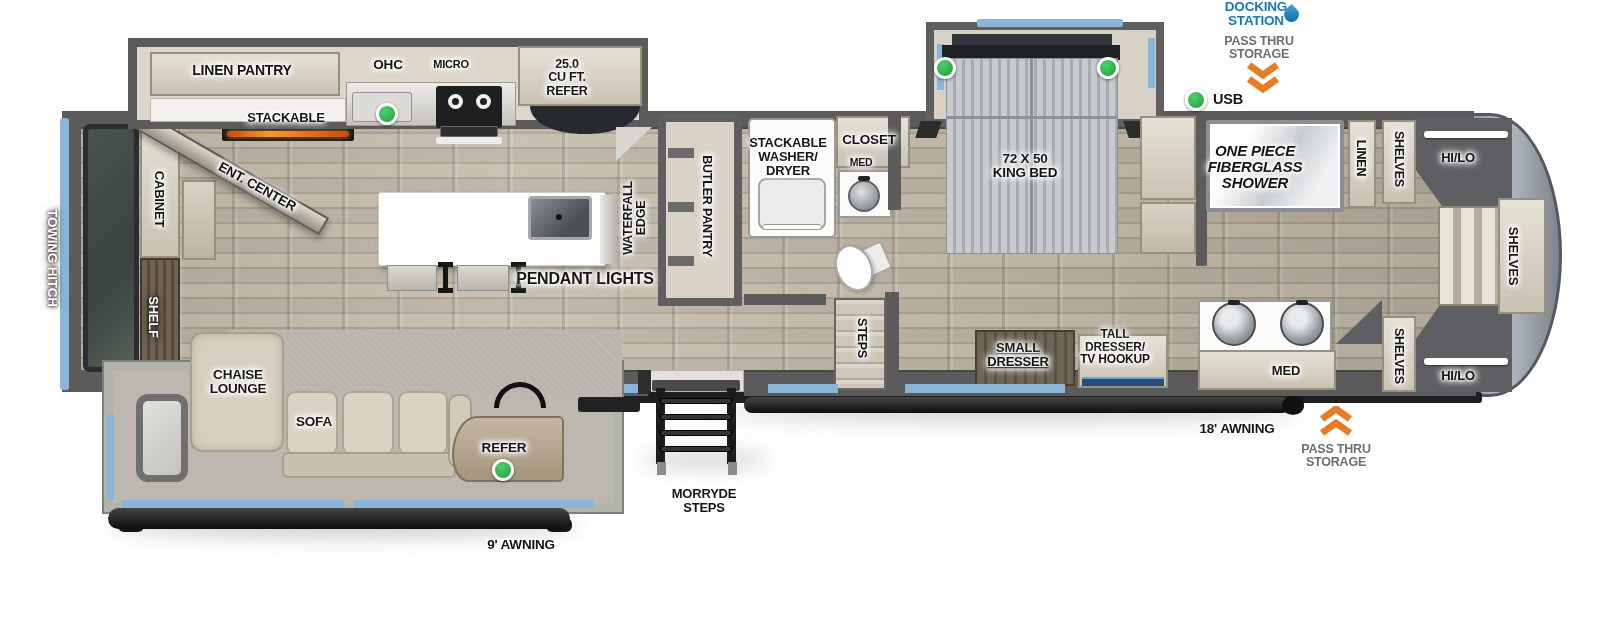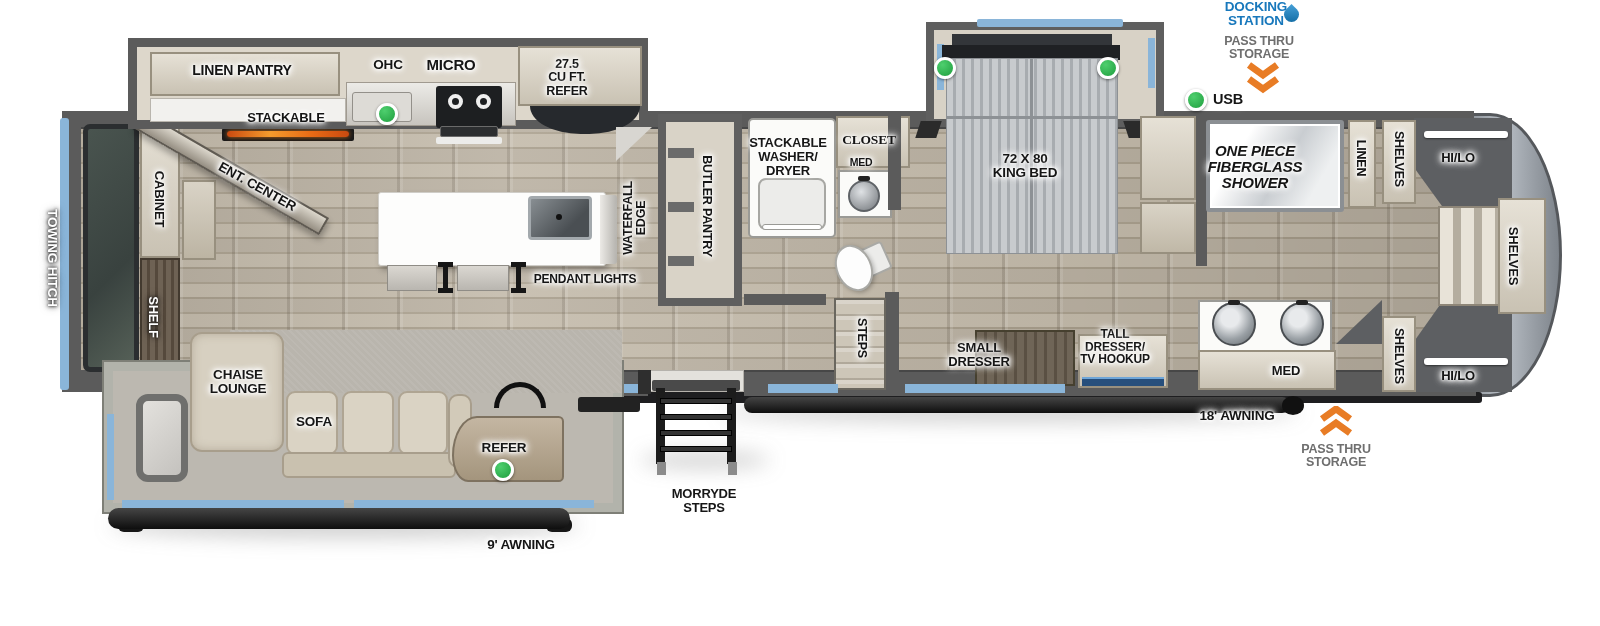--- a/index.html
+++ b/index.html
@@ -212,54 +212,54 @@
       <div class="marker" style="left: 503px; top: 470px;"></div>
     </div>
   <div id="labels">
       <div class="lbl blue" style="left: 1256px; top: 14px; font-size: 13.5px; transform: translate(-50%, -50%) rotate(0deg);">DOCKING
 STATION</div>
       <div class="lbl gray" style="left: 1259px; top: 48px; font-size: 12.5px; transform: translate(-50%, -50%) rotate(0deg);">PASS THRU
 STORAGE</div>
       <div class="lbl dark" style="left: 1228px; top: 100px; font-size: 14.5px; transform: translate(-50%, -50%) rotate(0deg);">USB</div>
       <div class="lbl dark" style="left: 242px; top: 70px; font-size: 14px; transform: translate(-50%, -50%) rotate(0deg);">LINEN PANTRY</div>
       <div class="lbl dark" style="left: 388px; top: 65px; font-size: 13.5px; transform: translate(-50%, -50%) rotate(0deg);">OHC</div>
-      <div class="lbl dark" style="left: 451px; top: 65px; font-size: 15px; transform: translate(-50%, -50%) rotate(0deg);">MICRO</div>
-      <div class="lbl dark" style="left: 567px; top: 78px; font-size: 12.5px; transform: translate(-50%, -50%) rotate(0deg);">27.5
+      <div class="lbl dark" style="left: 451px; top: 65px; font-size: 11px; transform: translate(-50%, -50%) rotate(0deg);">MICRO</div>
+      <div class="lbl dark" style="left: 567px; top: 78px; font-size: 12.5px; transform: translate(-50%, -50%) rotate(0deg);">25.0
 CU FT.
 REFER</div>
       <div class="lbl dark" style="left: 286px; top: 118px; font-size: 13px; transform: translate(-50%, -50%) rotate(0deg);">STACKABLE</div>
       <div class="lbl dark" style="left: 257px; top: 187px; font-size: 13.5px; transform: translate(-50%, -50%) rotate(29deg);">ENT. CENTER</div>
       <div class="lbl dark" style="left: 159px; top: 199px; font-size: 13px; transform: translate(-50%, -50%) rotate(90deg);">CABINET</div>
       <div class="lbl light" style="left: 153px; top: 317px; font-size: 13px; transform: translate(-50%, -50%) rotate(90deg);">SHELF</div>
       <div class="lbl light" style="left: 52px; top: 258px; font-size: 13.5px; transform: translate(-50%, -50%) rotate(90deg);">TOWING HITCH</div>
       <div class="lbl dark" style="left: 238px; top: 382px; font-size: 13.5px; transform: translate(-50%, -50%) rotate(0deg);">CHAISE
 LOUNGE</div>
       <div class="lbl dark" style="left: 314px; top: 422px; font-size: 13.5px; transform: translate(-50%, -50%) rotate(0deg);">SOFA</div>
       <div class="lbl dark" style="left: 504px; top: 448px; font-size: 13.5px; transform: translate(-50%, -50%) rotate(0deg);">REFER</div>
       <div class="lbl dark" style="left: 521px; top: 545px; font-size: 13.5px; transform: translate(-50%, -50%) rotate(0deg);">9' AWNING</div>
       <div class="lbl dark" style="left: 704px; top: 501px; font-size: 13px; transform: translate(-50%, -50%) rotate(0deg);">MORRYDE
 STEPS</div>
       <div class="lbl dark" style="left: 635px; top: 218px; font-size: 12.5px; transform: translate(-50%, -50%) rotate(-90deg);">WATERFALL
 EDGE</div>
-      <div class="lbl dark" style="left: 585px; top: 279px; font-size: 12px; transform: translate(-50%, -50%) rotate(0deg);">PENDANT LIGHTS</div>
+      <div class="lbl dark" style="left: 585px; top: 279px; font-size: 16px; transform: translate(-50%, -50%) rotate(0deg);">PENDANT LIGHTS</div>
       <div class="lbl dark" style="left: 706px; top: 206px; font-size: 12.5px; transform: translate(-50%, -50%) rotate(90deg);">BUTLER PANTRY</div>
       <div class="lbl dark" style="left: 788px; top: 157px; font-size: 13px; transform: translate(-50%, -50%) rotate(0deg);">STACKABLE
 WASHER/
 DRYER</div>
-      <div class="lbl dark" style="left: 869px; top: 140px; font-size: 13.5px; transform: translate(-50%, -50%) rotate(0deg); font-family: Liberation Serif, serif;">CLOSET</div>
+      <div class="lbl dark" style="left: 869px; top: 140px; font-size: 13.5px; transform: translate(-50%, -50%) rotate(0deg);">CLOSET</div>
       <div class="lbl dark" style="left: 861px; top: 163px; font-size: 10.5px; transform: translate(-50%, -50%) rotate(0deg);">MED</div>
       <div class="lbl dark" style="left: 861px; top: 338px; font-size: 12.5px; transform: translate(-50%, -50%) rotate(90deg);">STEPS</div>
-      <div class="lbl dark" style="left: 1025px; top: 166px; font-size: 13.5px; transform: translate(-50%, -50%) rotate(0deg);">72 X 80
+      <div class="lbl dark" style="left: 1025px; top: 166px; font-size: 13.5px; transform: translate(-50%, -50%) rotate(0deg);">72 X 50
 KING BED</div>
-      <div class="lbl dark" style="left: 979px; top: 355px; font-size: 13px; transform: translate(-50%, -50%) rotate(0deg);">SMALL
+      <div class="lbl dark" style="left: 1018px; top: 355px; font-size: 13px; transform: translate(-50%, -50%) rotate(0deg); text-decoration: underline;">SMALL
 DRESSER</div>
       <div class="lbl dark" style="left: 1115px; top: 347px; font-size: 12px; transform: translate(-50%, -50%) rotate(0deg);">TALL
 DRESSER/
 TV HOOKUP</div>
-      <div class="lbl dark" style="left: 1237px; top: 416px; font-size: 13.5px; transform: translate(-50%, -50%) rotate(0deg);">18' AWNING</div>
+      <div class="lbl dark" style="left: 1237px; top: 429px; font-size: 13.5px; transform: translate(-50%, -50%) rotate(0deg);">18' AWNING</div>
       <div class="lbl gray" style="left: 1336px; top: 456px; font-size: 12.5px; transform: translate(-50%, -50%) rotate(0deg);">PASS THRU
 STORAGE</div>
       <div class="lbl dark" style="left: 1255px; top: 167px; font-size: 15px; transform: translate(-50%, -50%) rotate(0deg); font-style: italic;">ONE PIECE
 FIBERGLASS
 SHOWER</div>
       <div class="lbl dark" style="left: 1360px; top: 158px; font-size: 12.5px; transform: translate(-50%, -50%) rotate(90deg);">LINEN</div>
       <div class="lbl dark" style="left: 1398px; top: 159px; font-size: 12.5px; transform: translate(-50%, -50%) rotate(90deg);">SHELVES</div>
       <div class="lbl dark" style="left: 1458px; top: 158px; font-size: 13px; transform: translate(-50%, -50%) rotate(0deg);">HI/LO</div>
       <div class="lbl dark" style="left: 1513px; top: 256px; font-size: 13px; transform: translate(-50%, -50%) rotate(90deg);">SHELVES</div>
       <div class="lbl dark" style="left: 1398px; top: 356px; font-size: 12.5px; transform: translate(-50%, -50%) rotate(90deg);">SHELVES</div>

